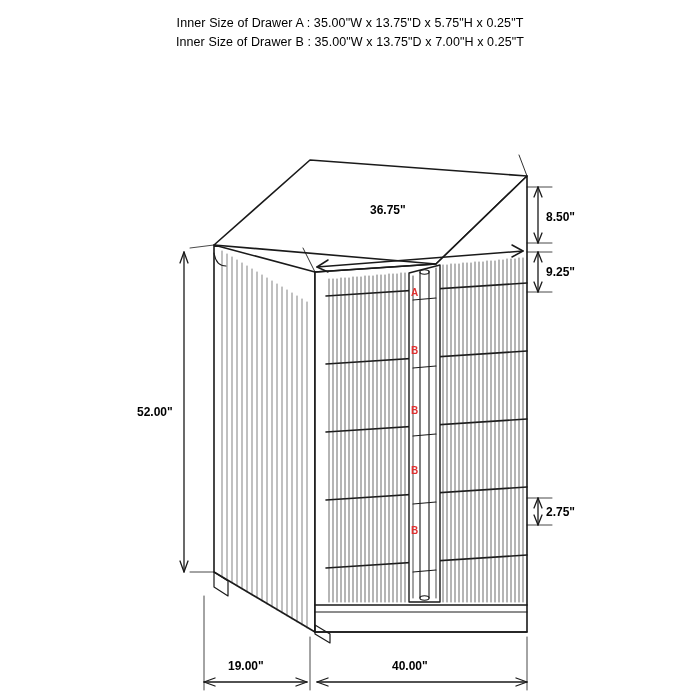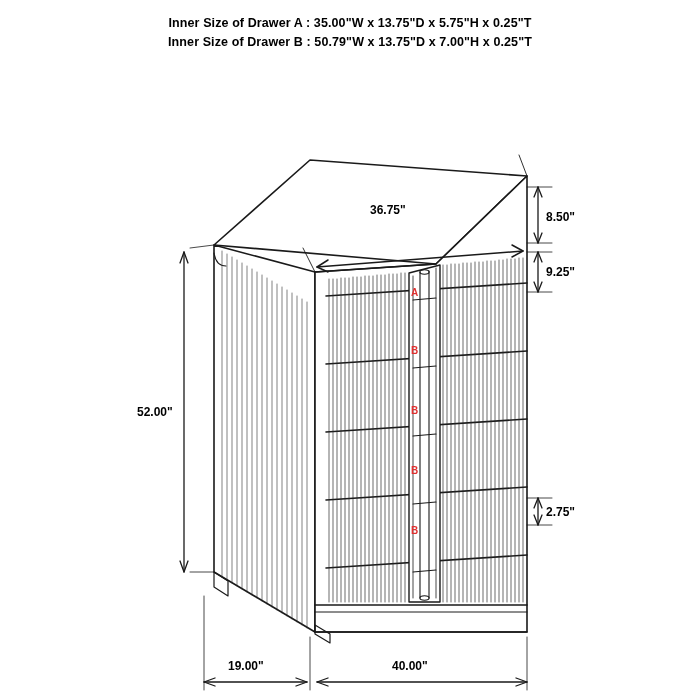--- a/index.html
+++ b/index.html
@@ -19,21 +19,21 @@
     width: 700px;
     height: 700px;
   }
   .header {
     position: absolute;
     top: 14px;
     left: 0;
     width: 700px;
     text-align: center;
     font-size: 12.5px;
-    font-weight: bold;
+    font-weight: normal;
     line-height: 19px;
     letter-spacing: 0.1px;
   }
   .diagram {
     position: absolute;
     top: 0;
     left: 0;
   }
   .dimlabel {
     position: absolute;
@@ -48,21 +48,21 @@
     color: #e03030;
   }
 </style>
 </head>
 <body>
 
 <div id="root">
 
   <div class="header">
     <div>Inner Size of Drawer A : 35.00"W x 13.75"D x 5.75"H x 0.25"T</div>
-    <div>Inner Size of Drawer B : 50.79"W x 13.75"D x 7.00"H x 0.25"T</div>
+    <div>Inner Size of Drawer B : 35.00"W x 13.75"D x 7.00"H x 0.25"T</div>
   </div>
 
   <svg class="diagram" width="700" height="700" viewBox="0 0 700 700">
 
     <g fill="none" stroke="#1a1a1a" stroke-width="1.6" stroke-linejoin="round" stroke-linecap="round">
 
       <path d="M 214,245 L 310,160 L 527,176 L 436,264 Z" fill="#ffffff"></path>
 
       <path d="M 214,245 L 214,572 L 315,632 L 315,272 Z" fill="#ffffff"></path>
 

